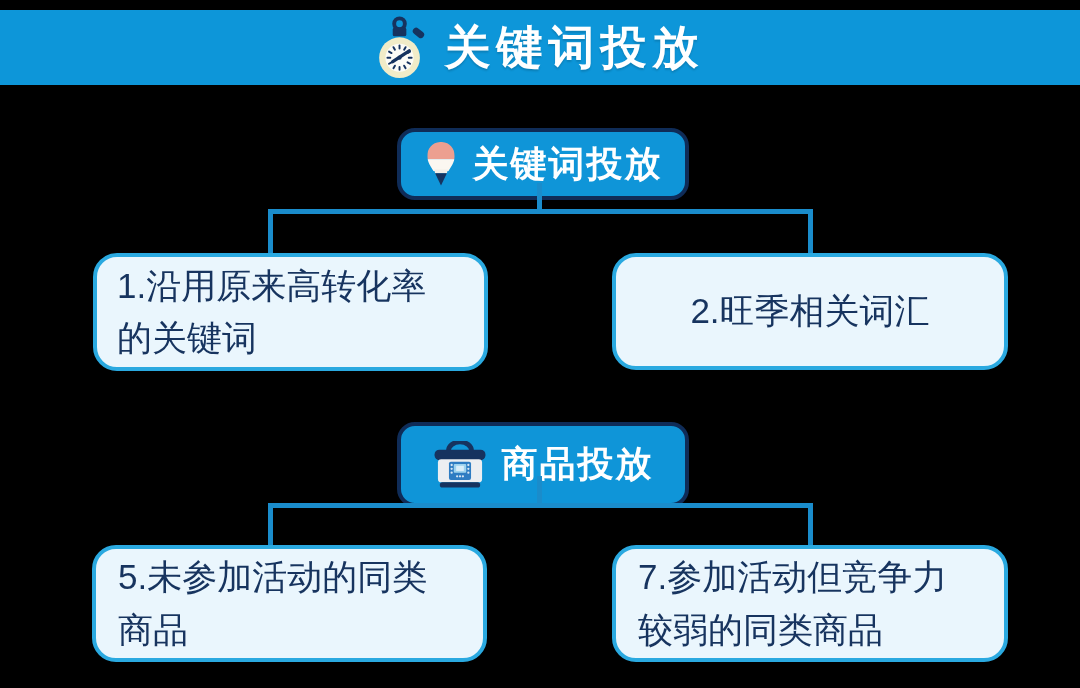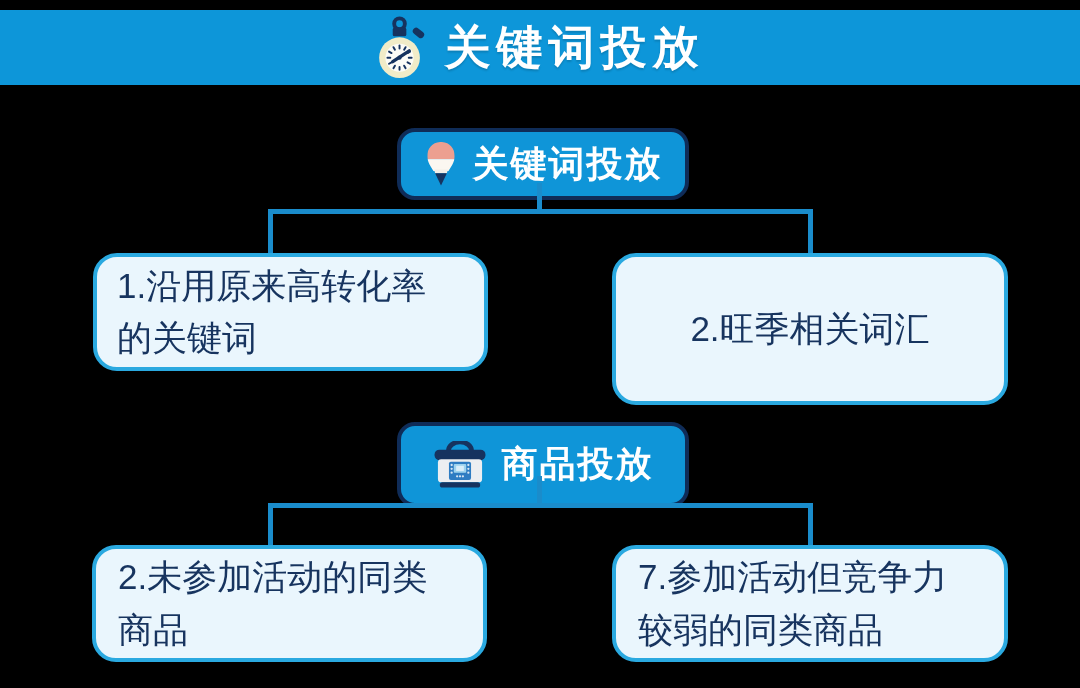--- a/index.html
+++ b/index.html
@@ -28,21 +28,21 @@
   
   .leaf {
     position:absolute; background:#eaf6fd; border:4px solid #2aa9e0;
     border-radius:24px; box-sizing:border-box;
     display:flex; align-items:center;
     color:#17345f; font-size:35px; line-height:1.5; white-space:pre-line;
   }
   .leaf.left-text { justify-content:flex-start; padding:0 18px 0 22px; text-align:left; }
   .leaf.center-text { justify-content:center; text-align:center; }
   #leaf-1 { left:93px;  top:253px; width:395px; height:118px;padding-left:20px; }
-  #leaf-2 { left:612px; top:253px; width:396px; height:152px; }
+  #leaf-2 { left:612px; top:253px; width:396px; height:117px; }
   #leaf-3 { left:92px;  top:545px; width:395px; height:117px; }
   #leaf-4 { left:612px; top:545px; width:396px; height:117px; }
   
   .connector { position:absolute; background:#1a8ccb; }
   #c1-stub   { left:537px; top:183px; width:5px;   height:30px; }
   #c1-h      { left:268px; top:209px; width:545px; height:5px;  }
   #c1-vleft  { left:268px; top:209px; width:5px;   height:46px; }
   #c1-vright { left:808px; top:209px; width:5px;   height:46px; }
   #c2-stub   { left:537px; top:476px; width:5px;   height:31px; }
   #c2-h      { left:268px; top:503px; width:545px; height:5px;  }
@@ -135,21 +135,21 @@
     </svg>
     <span class="label">商品投放</span>
   </div>
 
   <div class="connector" id="c2-stub"></div>
   <div class="connector" id="c2-h"></div>
   <div class="connector" id="c2-vleft"></div>
   <div class="connector" id="c2-vright"></div>
 
   <div class="leaf left-text" id="leaf-3">
-    <span>2.未参加活动的同类
+    <span>5.未参加活动的同类
 商品</span>
   </div>
   <div class="leaf left-text" id="leaf-4">
     <span>7.参加活动但竞争力
 较弱的同类商品</span>
   </div>
 
 </div>
 
 </body></html>

